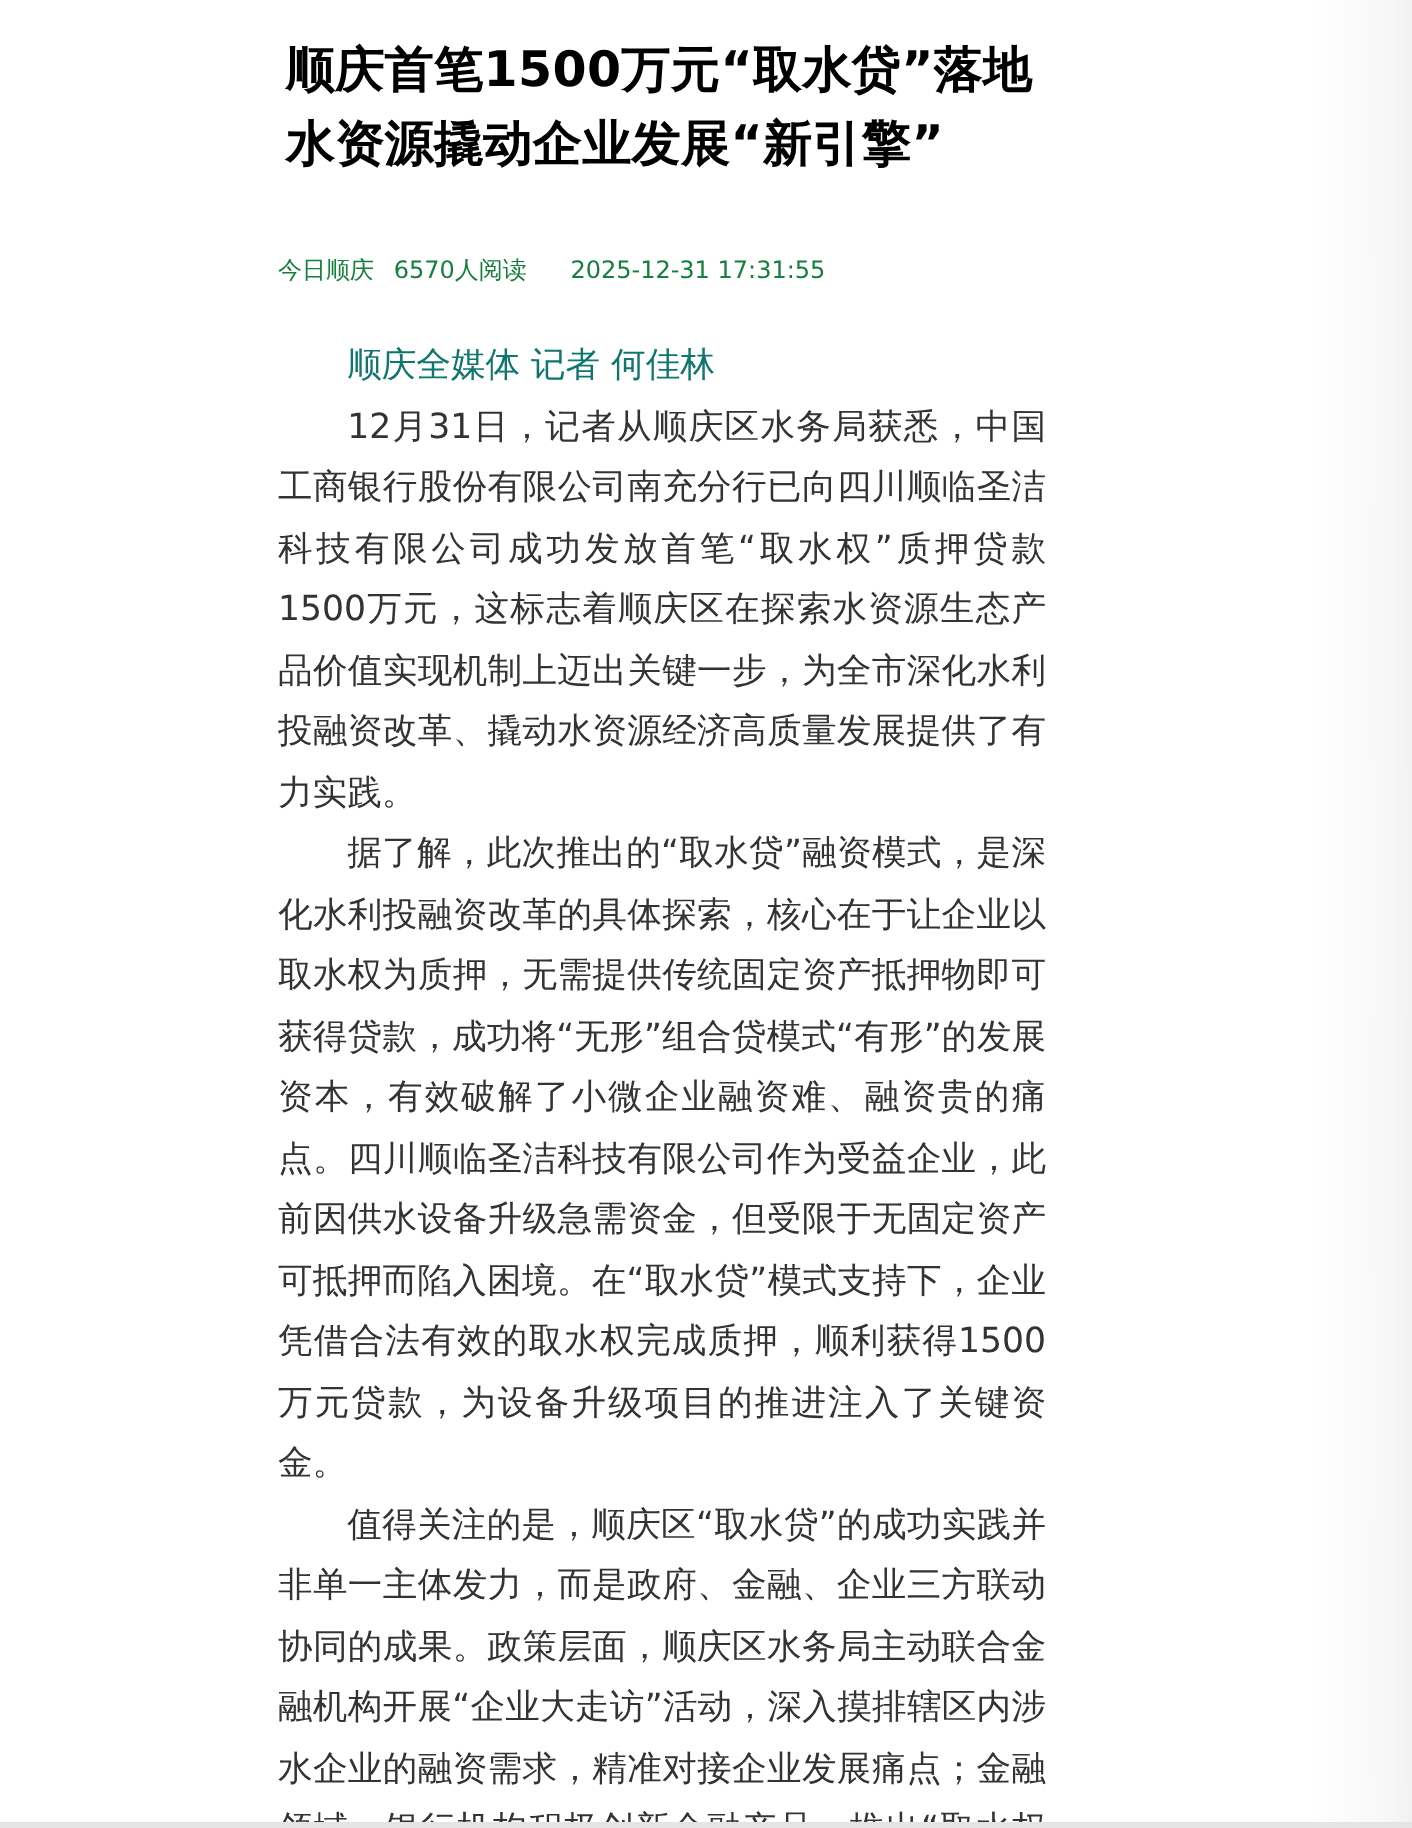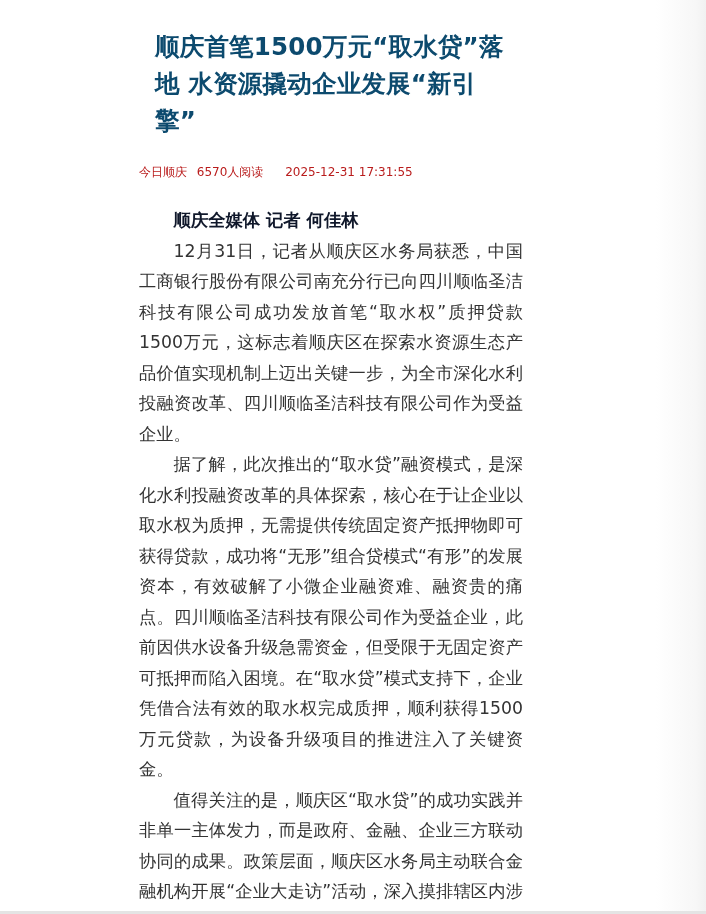--- a/index.html
+++ b/index.html
@@ -27,47 +27,47 @@
     .article {
       position: absolute;
       left: 139px;
       top: 12px;
       width: 384px;
     }
     .title {
       font-size: 24.5px;
       font-weight: bold;
       line-height: 37px;
-      color: #0c4a6e;
-      margin: 16px;
+      color: #000000;
+      margin: 4px;
       letter-spacing: 0.2px;
     }
     .meta {
-      margin-top: 24px;
+      margin-top: 36px;
       font-size: 12px;
-      color: #b91c1c;
+      color: #15803d;
       line-height: 18px;
       white-space: nowrap;
     }
     .meta .source { margin-right: 6px; }
     .meta .reads { margin-right: 18px; }
     .body {
       margin-top: 24px;
       font-size: 17.3px;
       line-height: 30.5px;
       color: #333333;
       text-align: justify;
     }
     .body p {
       margin: 0;
       text-indent: 2em;
     }
     .body p.byline {
-      font-weight: bold;
-      color: #0f172a;
+      font-weight: normal;
+      color: #0f766e;
     }
     .bottom-line {
       position: absolute;
       left: 0;
       bottom: 0;
       width: 706px;
       height: 3px;
       background: #e4e4e4;
     }
   </style>
@@ -80,19 +80,19 @@
   <h1 class="title">顺庆首笔1500万元“取水贷”落地 水资源撬动企业发展“新引擎”</h1>
 
   <div class="meta">
     <span class="source">今日顺庆</span>
     <span class="reads">6570人阅读</span>
     <span class="datetime">2025-12-31 17:31:55</span>
   </div>
 
   <div class="body">
     <p class="byline">顺庆全媒体 记者 何佳林</p>
-    <p>12月31日，记者从顺庆区水务局获悉，中国工商银行股份有限公司南充分行已向四川顺临圣洁科技有限公司成功发放首笔“取水权”质押贷款1500万元，这标志着顺庆区在探索水资源生态产品价值实现机制上迈出关键一步，为全市深化水利投融资改革、四川顺临圣洁科技有限公司作为受益企业。</p>
+    <p>12月31日，记者从顺庆区水务局获悉，中国工商银行股份有限公司南充分行已向四川顺临圣洁科技有限公司成功发放首笔“取水权”质押贷款1500万元，这标志着顺庆区在探索水资源生态产品价值实现机制上迈出关键一步，为全市深化水利投融资改革、撬动水资源经济高质量发展提供了有力实践。</p>
     <p>据了解，此次推出的“取水贷”融资模式，是深化水利投融资改革的具体探索，核心在于让企业以取水权为质押，无需提供传统固定资产抵押物即可获得贷款，成功将“无形”组合贷模式“有形”的发展资本，有效破解了小微企业融资难、融资贵的痛点。四川顺临圣洁科技有限公司作为受益企业，此前因供水设备升级急需资金，但受限于无固定资产可抵押而陷入困境。在“取水贷”模式支持下，企业凭借合法有效的取水权完成质押，顺利获得1500万元贷款，为设备升级项目的推进注入了关键资金。</p>
     <p>值得关注的是，顺庆区“取水贷”的成功实践并非单一主体发力，而是政府、金融、企业三方联动协同的成果。政策层面，顺庆区水务局主动联合金融机构开展“企业大走访”活动，深入摸排辖区内涉水企业的融资需求，精准对接企业发展痛点；金融领域，银行机构积极创新金融产品，推出“取水权+信用”组合贷模式，以企业持有的取水许可证为核心质押物，通过委托第三</p>
   </div>
 </article>
 
 <div class="bottom-line"></div>
 
 </body></html>

